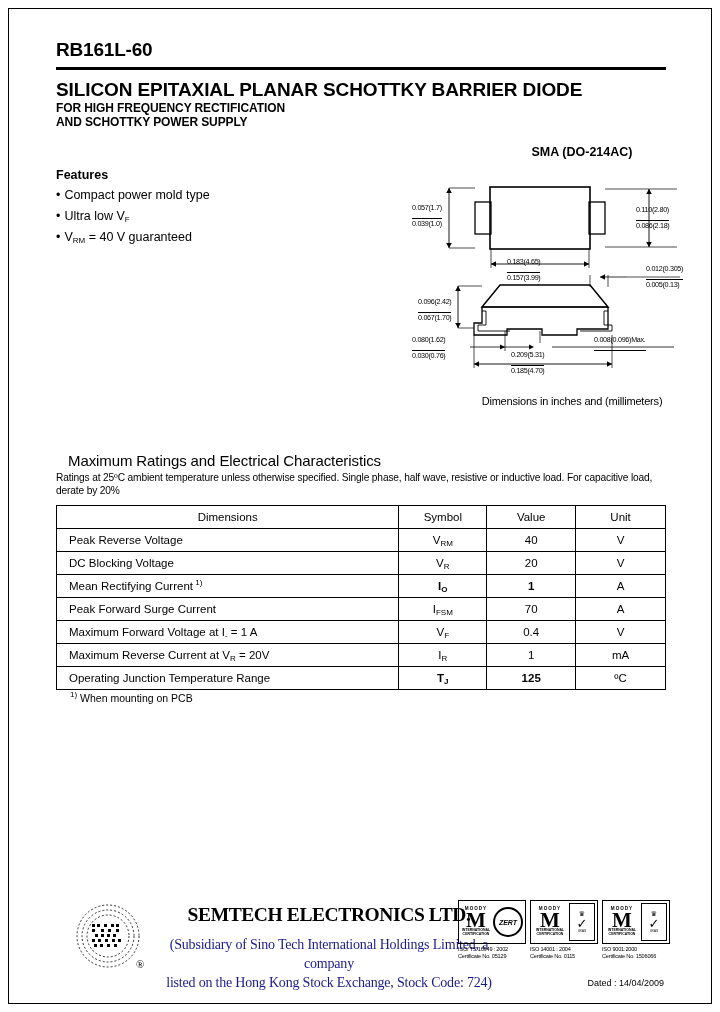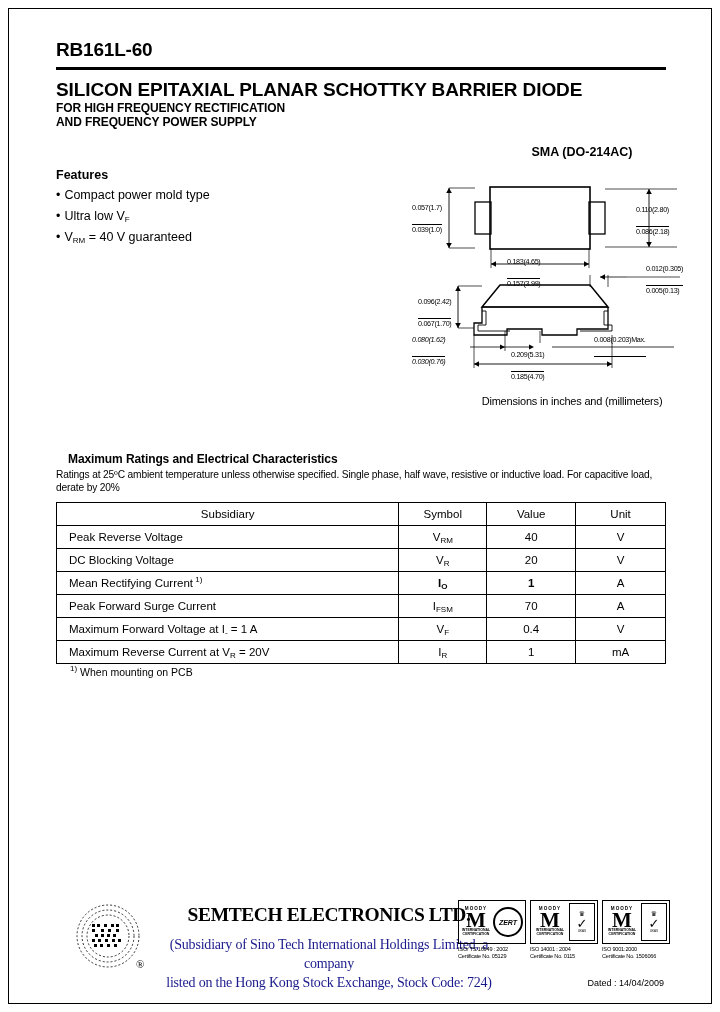--- a/index.html
+++ b/index.html
@@ -36,25 +36,25 @@
   .feat { font-size: 12.5px; margin-bottom: 6px; line-height: 1.2; }
   .feat .b { margin-right: 4px; }
   sub { font-size: 8px; vertical-align: baseline; position: relative; top: 2px; }
   sup { font-size: 8px; vertical-align: baseline; position: relative; top: -5px; }
 
   
   .pkg { position: absolute; left: 356px; top: 145px; width: 320px; height: 275px; }
   .pkg-title { text-align: center; font-size: 12.5px; font-weight: bold; margin-left: 20px; }
   .dimcap { text-align: center; font-size: 11px; margin-top: 10px; letter-spacing: -0.2px; }
   .dim { position: absolute; font-size: 7.2px; line-height: 1.25; letter-spacing: -0.3px; white-space: nowrap; }
-  .dim .over { border-bottom: 1px solid #000; padding-bottom: 12px; display:block; }
+  .dim .over { border-bottom: 1px solid #000; padding-bottom: 6px; display:block; }
 
   
   .ratings { position: absolute; left: 0; top: 452px; width: 610px; }
-  .ratings h3 { font-size: 12px; font-weight: bold; margin: 0 0 2px 0; letter-spacing: -0.1px; padding-left: 12px; }
+  .ratings h3 { font-size: 15px; font-weight: normal; margin: 0 0 2px 0; letter-spacing: -0.1px; padding-left: 12px; }
   .ratings p { font-size: 10.2px; margin: 0; line-height: 1.32; letter-spacing: -0.15px; }
   table { border-collapse: collapse; width: 610px; margin-top: 7px; font-size: 11.5px; }
   th, td { border: 1px solid #000; padding: 3px 4px; height: 23px; }
   th { font-weight: normal; text-align: center; }
   td.param { text-align: left; padding-left: 12px; }
   td.sym, td.val, td.unit { text-align: center; }
   col.c1 { width: 343px; } col.c2 { width: 88px; }
   col.c3 { width: 89px; } col.c4 { width: 90px; }
   .bold-cell { font-weight: bold; }
   .note { font-size: 10.5px; margin-top: 2px; padding-left: 14px; }
@@ -84,21 +84,21 @@
 <body>
 
 <div class="page-border"></div>
 
 <div class="content">
 
   <div class="part-number">RB161L-60</div>
   <div class="rule-thick"></div>
   <div class="subtitle-main">SILICON EPITAXIAL PLANAR SCHOTTKY BARRIER DIODE</div>
   <div class="subtitle-line">FOR HIGH FREQUENCY RECTIFICATION</div>
-  <div class="subtitle-line">AND FREQUENCY POWER SUPPLY</div>
+  <div class="subtitle-line">AND SCHOTTKY POWER SUPPLY</div>
 
   <div class="features">
     <h3>Features</h3>
     <div class="feat">
       <span class="b">•</span><span>Compact power mold type</span>
     </div>
     <div class="feat">
       <span class="b">•</span><span>Ultra low V</span><sub>F</sub>
     </div>
     <div class="feat">
@@ -179,49 +179,49 @@
       <span>0.157(3.99)</span>
     </div>
     <div class="dim" style="left:234px; top:119px;">
       <span class="over">0.012(0.305)</span>
       <span>0.005(0.13)</span>
     </div>
     <div class="dim" style="left:6px; top:152px;">
       <span class="over">0.096(2.42)</span>
       <span>0.067(1.70)</span>
     </div>
-    <div class="dim" style="left:0px; top:190px;font-style:italic;">
+    <div class="dim" style="left:0px; top:190px;">
       <span class="over">0.080(1.62)</span>
       <span>0.030(0.76)</span>
     </div>
     <div class="dim" style="left:99px; top:205px;">
       <span class="over">0.209(5.31)</span>
       <span>0.185(4.70)</span>
     </div>
     <div class="dim" style="left:182px; top:190px;">
-      <span class="over">0.008(0.203)Max.</span>
+      <span class="over">0.008(0.096)Max.</span>
     </div>
 
     <div class="dimcap" style="position:absolute;left:20px;top:240px;width:280px;">Dimensions in inches and (millimeters)</div>
   </div>
 
   <div class="ratings">
     <h3>Maximum Ratings and Electrical Characteristics</h3>
     <p>Ratings at 25ºC ambient temperature unless otherwise specified. Single phase, half wave, resistive or inductive load. For capacitive load, derate by 20%</p>
 
     <table>
       <colgroup>
           <col class="c1">
           <col class="c2">
           <col class="c3">
           <col class="c4">
         </colgroup>
       <thead>
         <tr>
-          <th>Subsidiary</th>
+          <th>Dimensions</th>
           <th>Symbol</th>
           <th>Value</th>
           <th>Unit</th>
         </tr>
       </thead>
       <tbody id="ratings-body">
           <tr>
             <td class="param">Peak Reverse Voltage</td>
             <td class="sym">V<sub>RM</sub></td>
             <td class="val">40</td>
@@ -249,20 +249,26 @@
             <td class="param">Maximum Forward Voltage at I<sub>-</sub> = 1 A</td>
             <td class="sym">V<sub>F</sub></td>
             <td class="val">0.4</td>
             <td class="unit">V</td>
           </tr>
           <tr>
             <td class="param">Maximum Reverse Current at V<sub>R</sub> = 20V</td>
             <td class="sym">I<sub>R</sub></td>
             <td class="val">1</td>
             <td class="unit">mA</td>
+          </tr>
+          <tr>
+            <td class="param">Operating Junction Temperature Range</td>
+            <td class="sym bold-cell">T<sub>J</sub></td>
+            <td class="val bold-cell">125</td>
+            <td class="unit">ºC</td>
           </tr>
         </tbody>
     </table>
 
     <div class="note">
       <sup>1)</sup><span> When mounting on PCB</span>
     </div>
   </div>
 </div>
 

